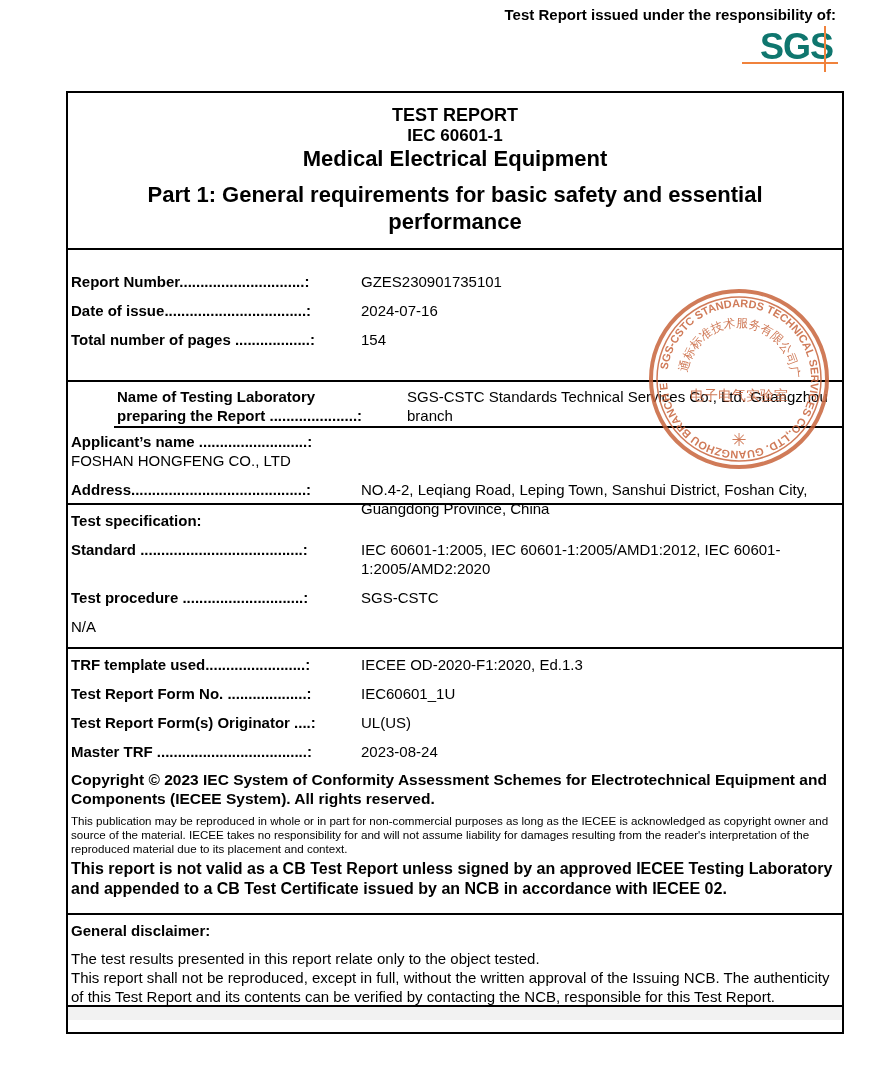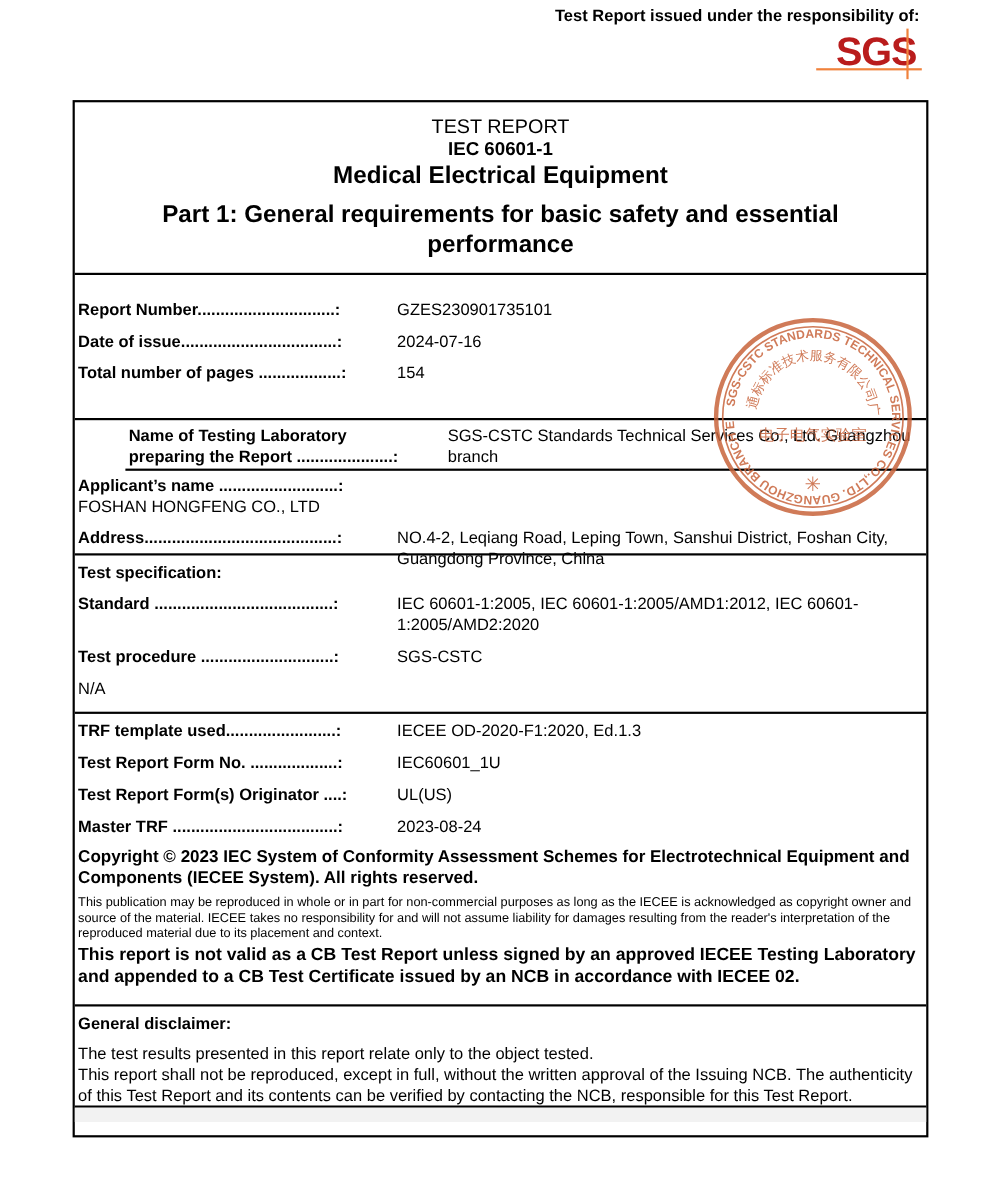--- a/index.html
+++ b/index.html
@@ -1,28 +1,28 @@
 <!DOCTYPE html>
 <html><head>
 <meta charset="utf-8">
 <style>
   html, body { margin:0; padding:0; background:#ffffff; }
   body { width:894px; height:1070px; position:relative; overflow:hidden;
          font-family:"Liberation Sans", sans-serif; color:#000; }
   .issued { position:absolute; top:6px; right:58px; font-weight:bold; font-size:15px; }
   .sgs-logo { position:absolute; top:26px; left:742px; width:96px; height:48px; }
   .sgs-logo .txt { position:absolute; left:18px; top:0px; font-weight:bold; font-size:36px;
-                   color:#b91c1c; letter-spacing:-1px; font-family:"Liberation Sans", sans-serif; }
+                   color:#0f766e; letter-spacing:-1px; font-family:"Liberation Sans", sans-serif; }
   .sgs-logo .hline { position:absolute; left:0; top:36px; width:96px; height:2px; background:#f0823c; }
   .sgs-logo .vline { position:absolute; left:82px; top:0; width:2px; height:46px; background:#f0823c; }
 
   .frame { position:absolute; left:66px; top:91px; width:778px; height:943px;
            border:2px solid #000; box-sizing:border-box; }
   .head { height:157px; border-bottom:2px solid #000; text-align:center; box-sizing:border-box; padding-top:12px; }
-  .head .t1 { font-weight:normal; font-size:18px; line-height:21px;text-align:center; }
+  .head .t1 { font-weight:bold; font-size:18px; line-height:21px;text-align:center; }
   .head .t2 { font-weight:bold; font-size:17px; line-height:19px; }
   .head .t3 { font-weight:bold; font-size:22px; line-height:28px; }
   .head .t4 { font-weight:bold; font-size:22px; line-height:27px; margin-top:8px; padding:0 40px; }
 
   .section { border-bottom:2px solid #000; box-sizing:border-box; position:relative; }
   .row { display:flex; font-size:15px; line-height:19px; padding-left:3px; }
   .row .lbl { width:290px; font-weight:bold; flex:none; }
   .row .val { flex:1; padding-right:10px; }
 
   .s1 { height:132px; padding-top:22px; }

